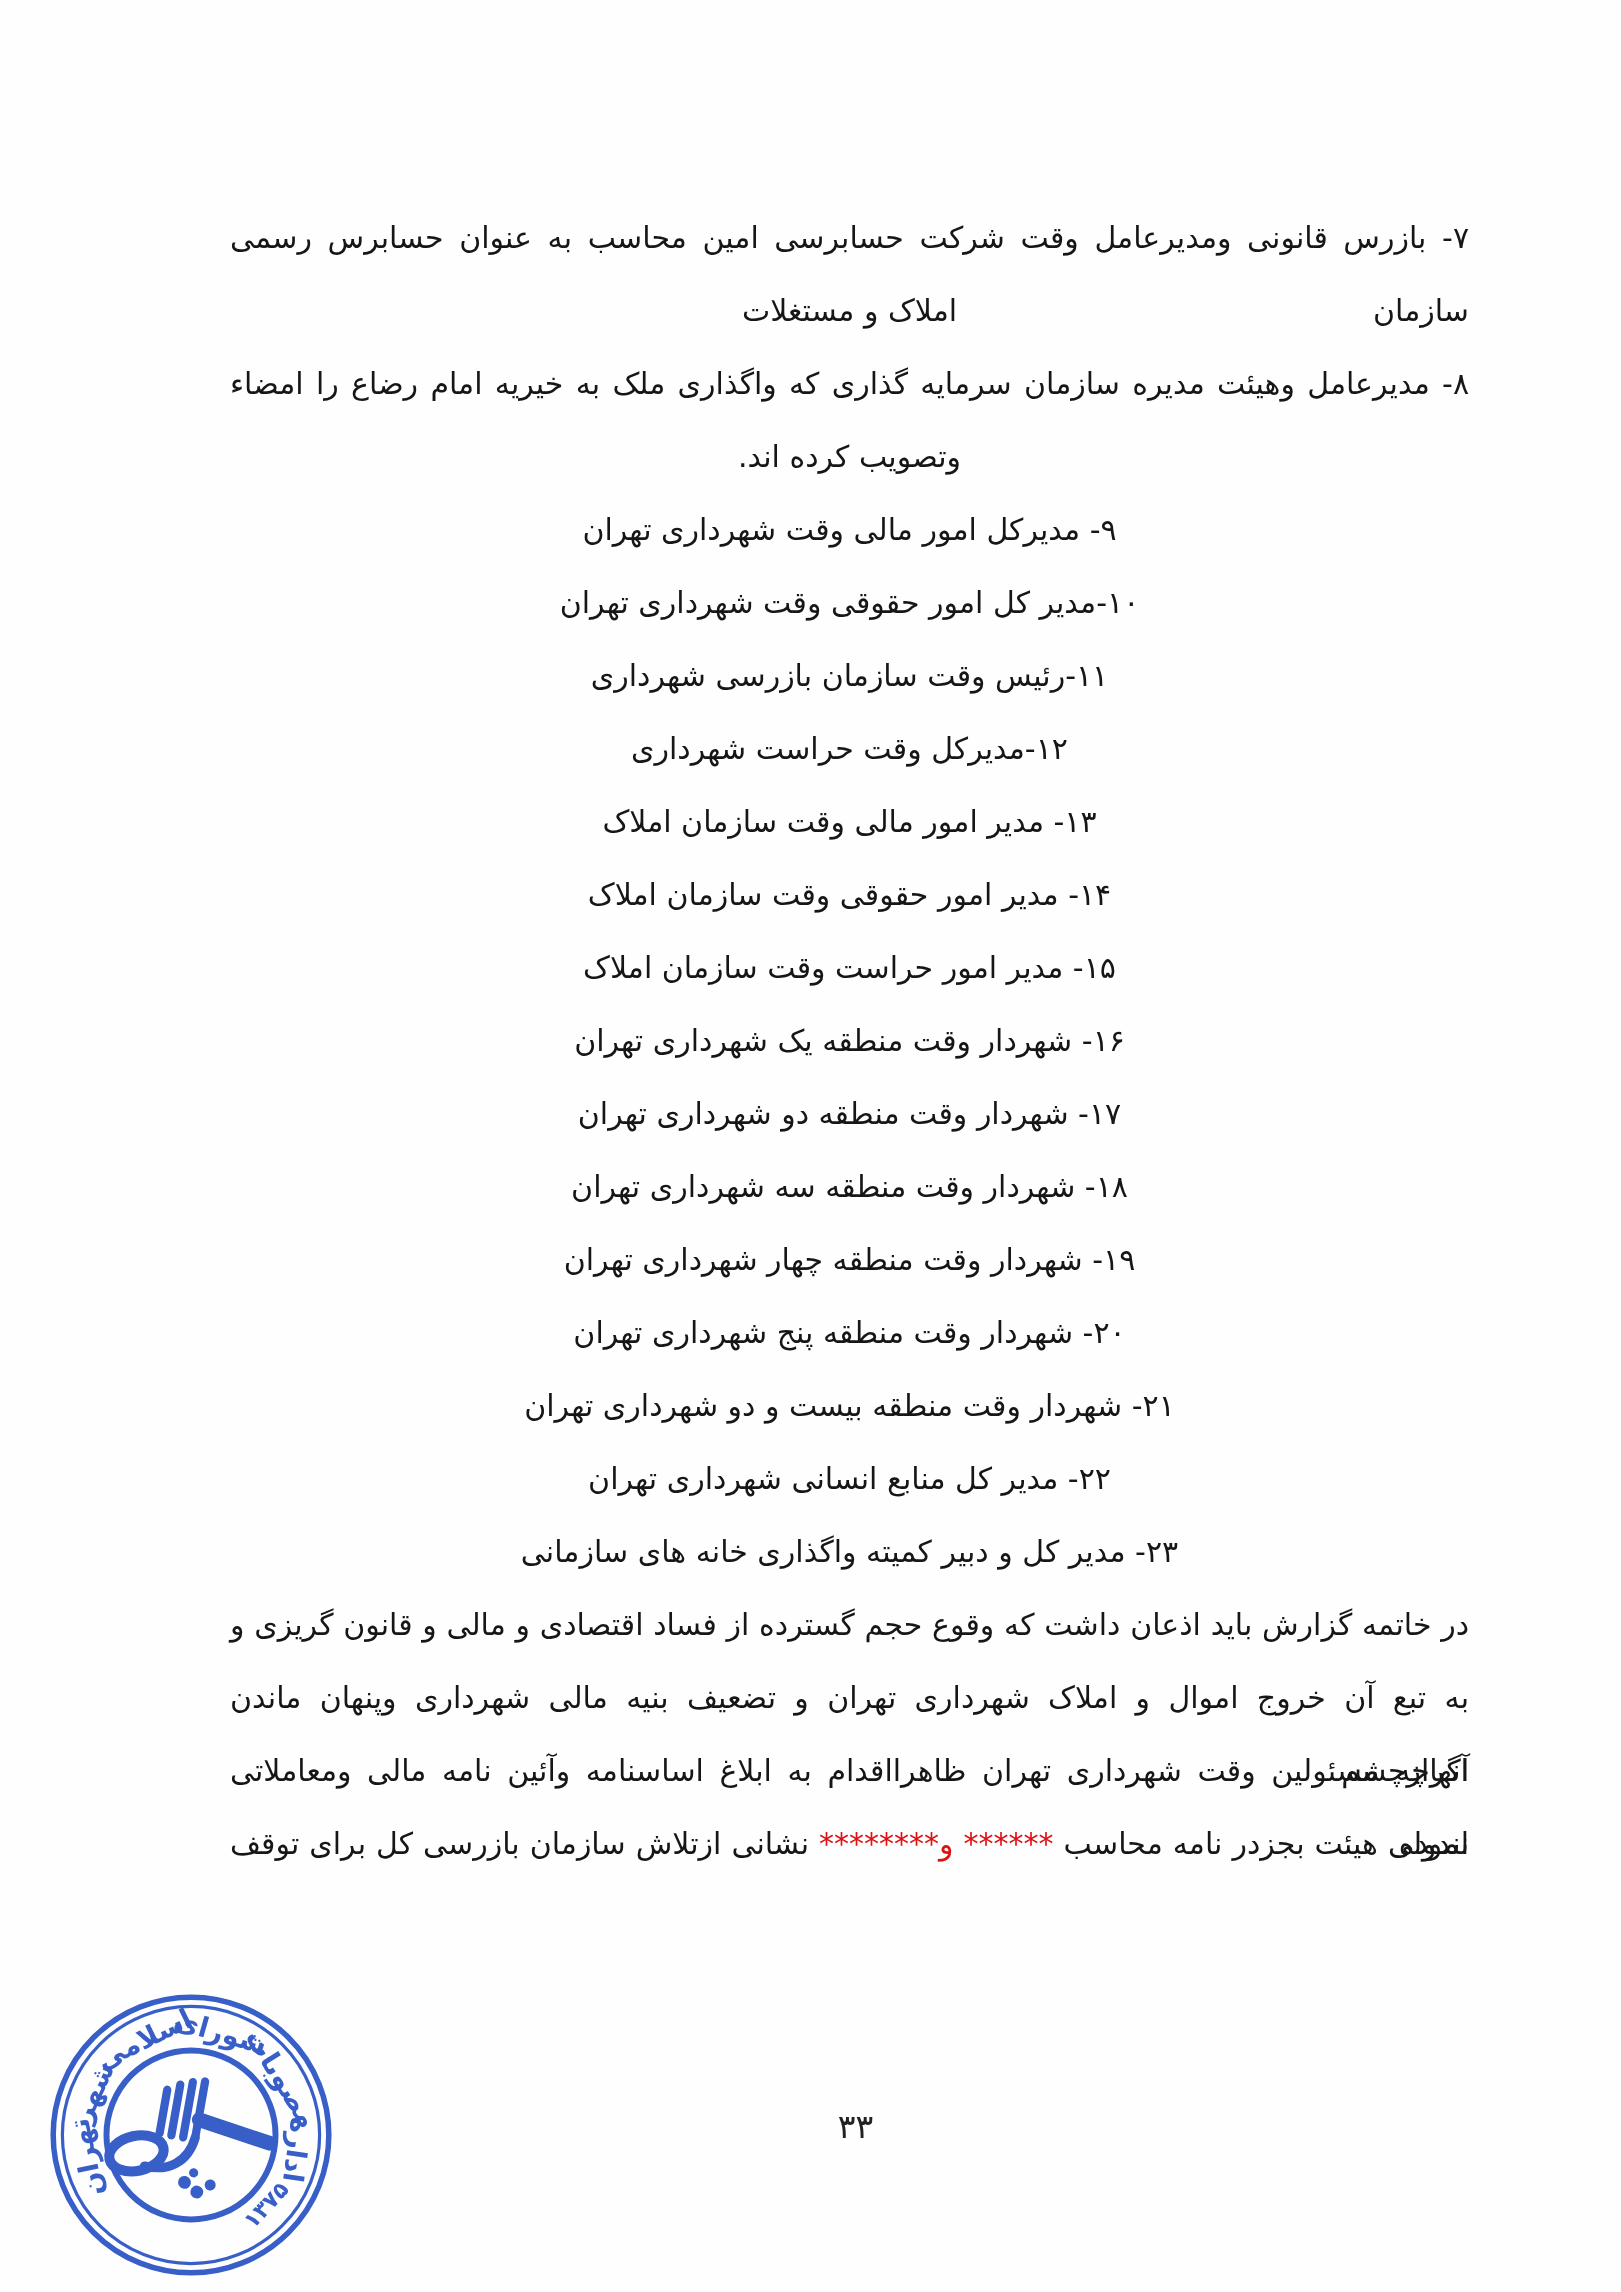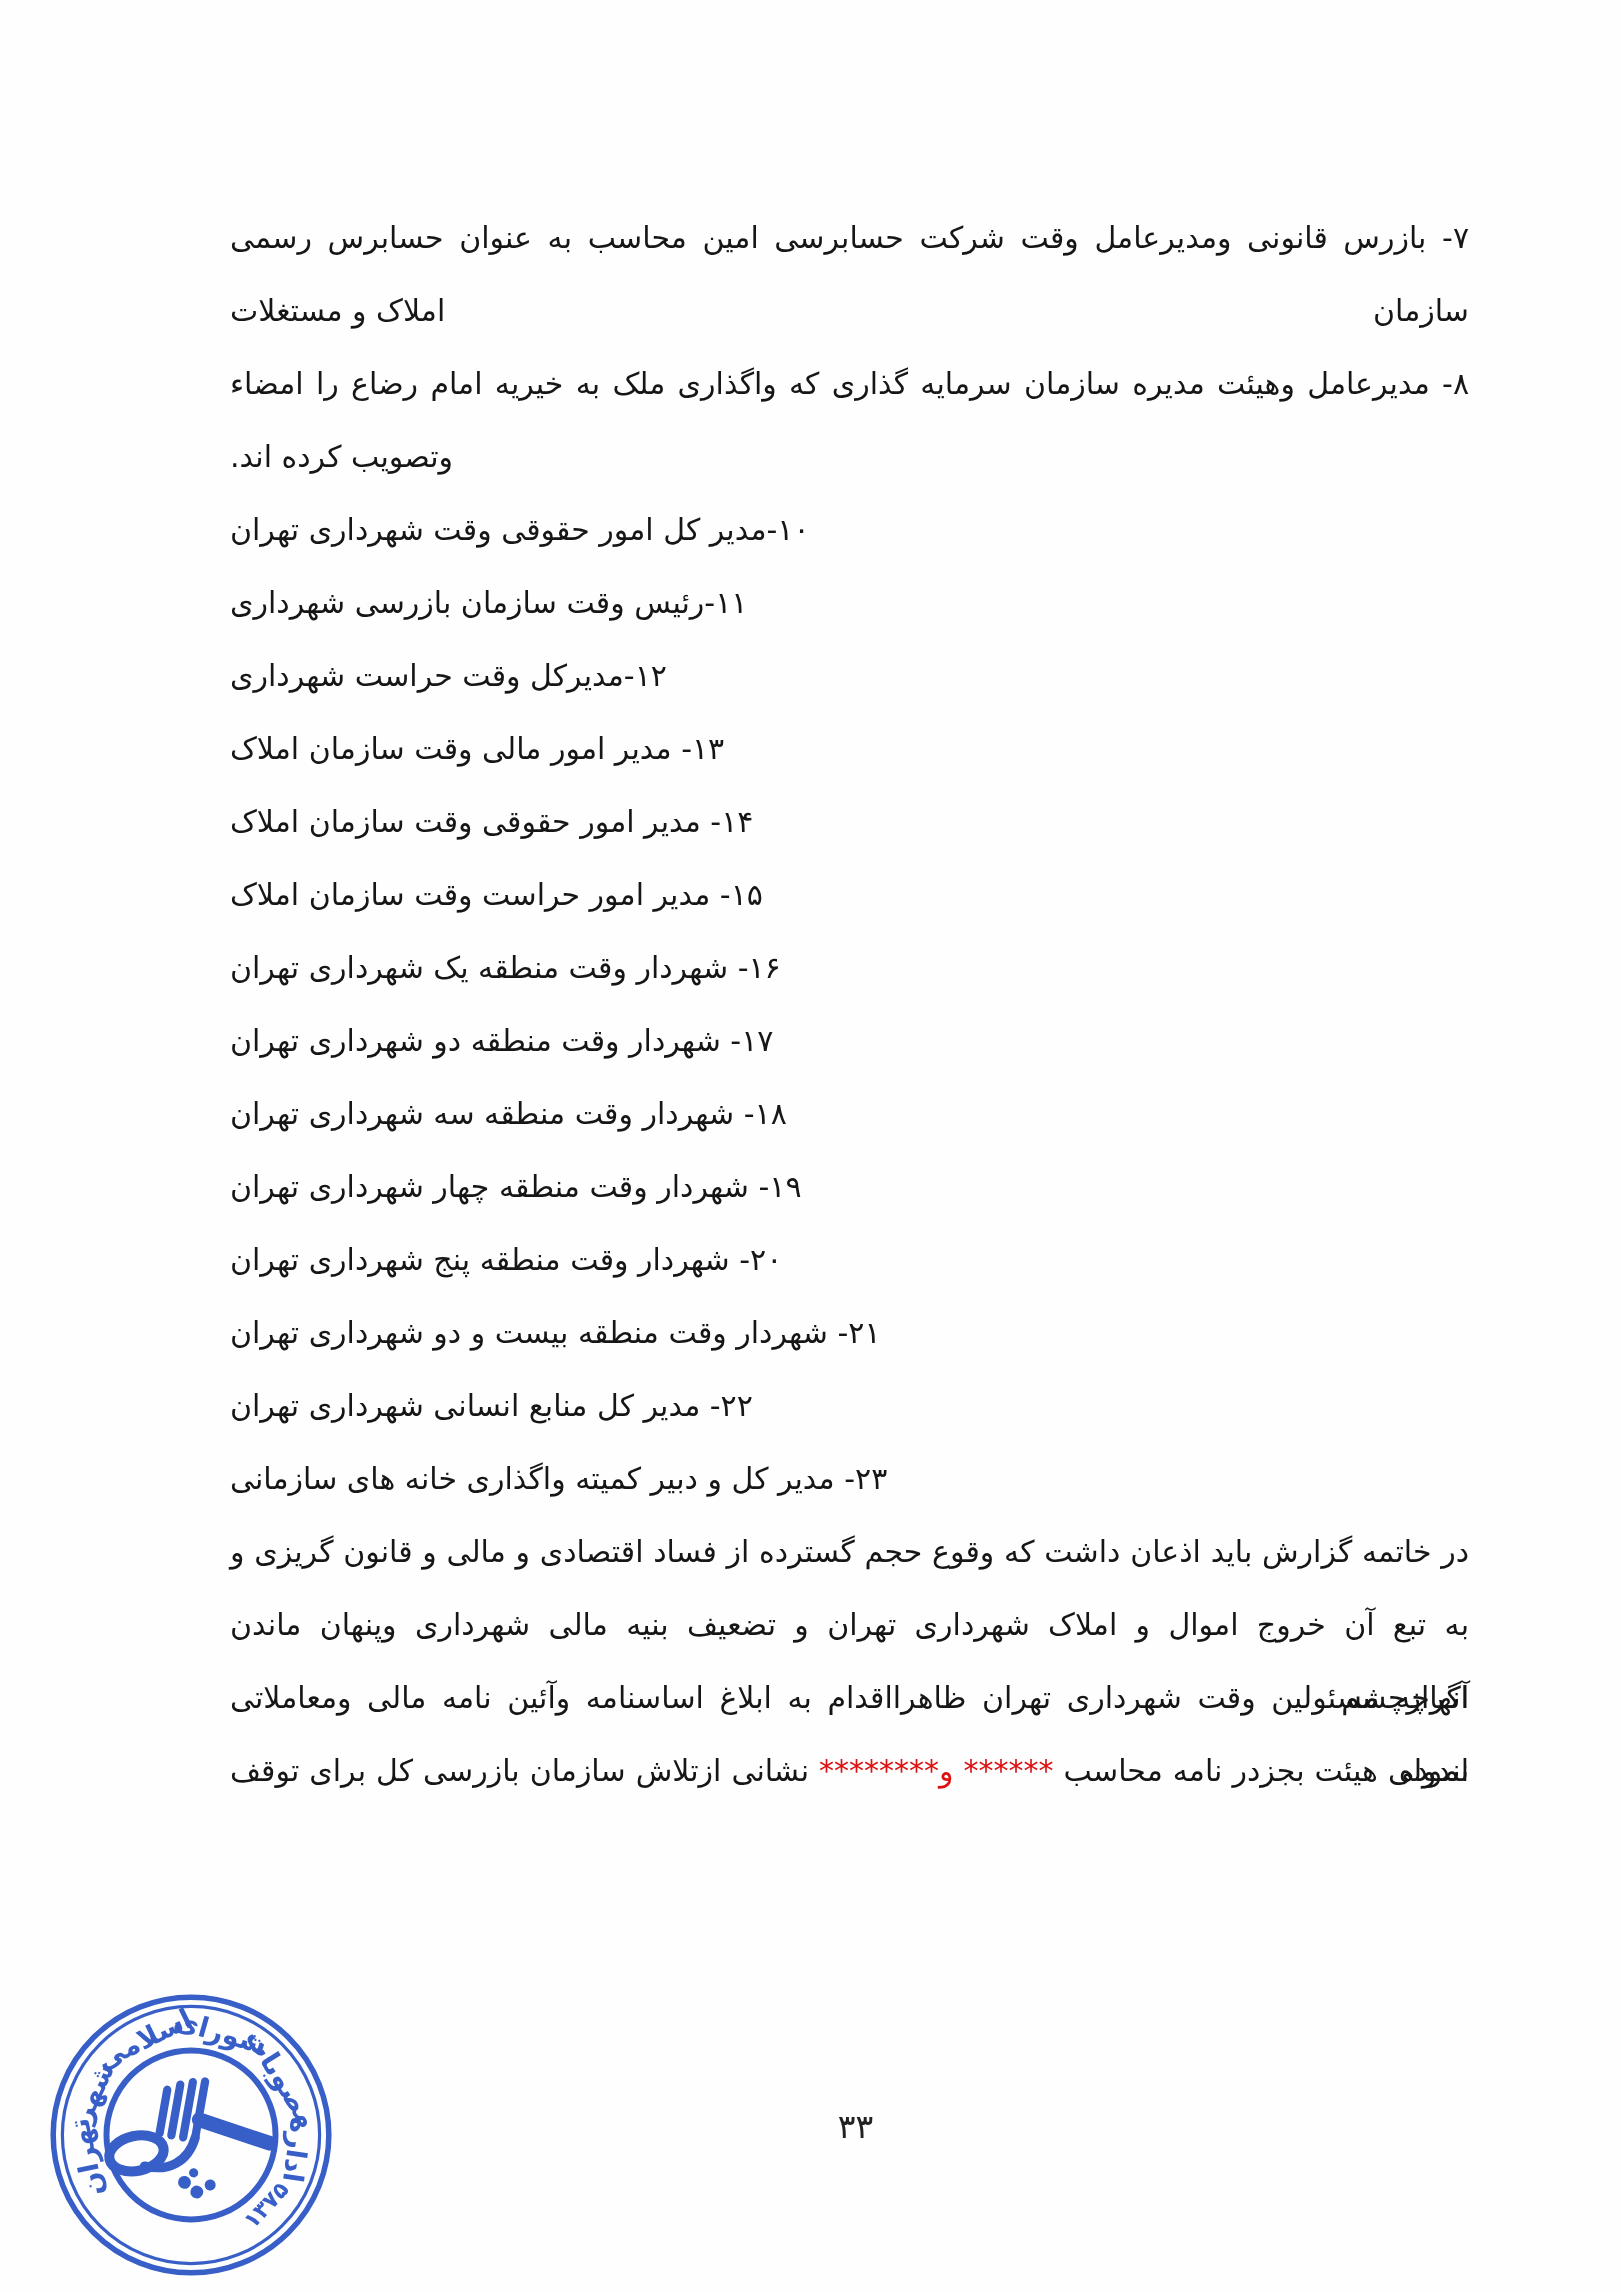--- a/index.html
+++ b/index.html
@@ -16,21 +16,21 @@
   }
   .text-block{
     position:absolute;top:201px;left:186px;width:1239px;
     direction:rtl;unicode-bidi:embed;
     color:var(--ink);
     font-size:30px;
     margin-left:44px;
   }
   .line{
     height:73px;line-height:73px;
-    text-align:left;white-space:nowrap;
+    text-align:center;white-space:nowrap;
   }
   .line.justify{
     white-space:normal;
     text-align:justify;
     text-align-last:justify;
     text-justify:inter-word;
   }
   .red{color:var(--red);letter-spacing:1px;}
   .page-number{
     position:absolute;top:2107px;left:0;width:100%;
@@ -45,20 +45,21 @@
   .stamp text{font-family:"DejaVu Sans",sans-serif;}
 </style>
 </head>
 <body style="background: rgb(254, 254, 254);">
 
 <div class="text-block" id="text-block">
     <div class="line justify">۷- بازرس قانونی ومدیرعامل وقت شرکت حسابرسی امین محاسب به عنوان حسابرس رسمی سازمان</div>
     <div class="line">املاک و مستغلات</div>
     <div class="line justify">۸- مدیرعامل وهیئت مدیره سازمان سرمایه گذاری که واگذاری ملک به خیریه امام رضاع را امضاء</div>
     <div class="line">وتصویب کرده اند.</div>
+    <div class="line">۹- مدیرکل امور مالی وقت شهرداری تهران</div>
     <div class="line">۱۰-مدیر کل امور حقوقی وقت شهرداری تهران</div>
     <div class="line">۱۱-رئیس وقت سازمان بازرسی شهرداری</div>
     <div class="line">۱۲-مدیرکل وقت حراست شهرداری</div>
     <div class="line">۱۳- مدیر امور مالی وقت سازمان املاک</div>
     <div class="line">۱۴- مدیر امور حقوقی وقت سازمان املاک</div>
     <div class="line">۱۵- مدیر امور حراست وقت سازمان املاک</div>
     <div class="line">۱۶- شهردار وقت منطقه یک شهرداری تهران</div>
     <div class="line">۱۷- شهردار وقت منطقه دو شهرداری تهران</div>
     <div class="line">۱۸- شهردار وقت منطقه سه شهرداری تهران</div>
     <div class="line">۱۹- شهردار وقت منطقه چهار شهرداری تهران</div>

